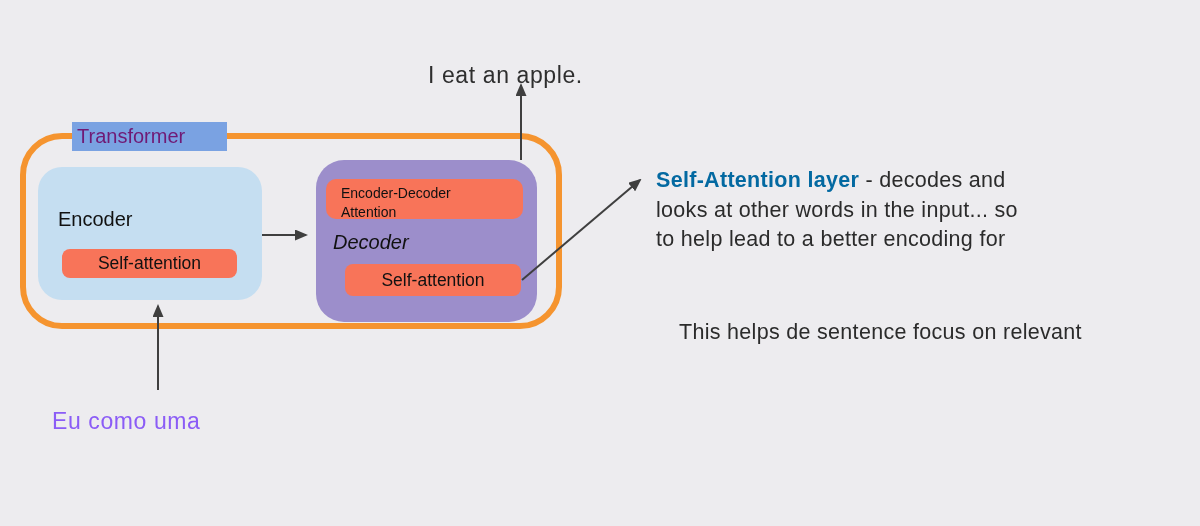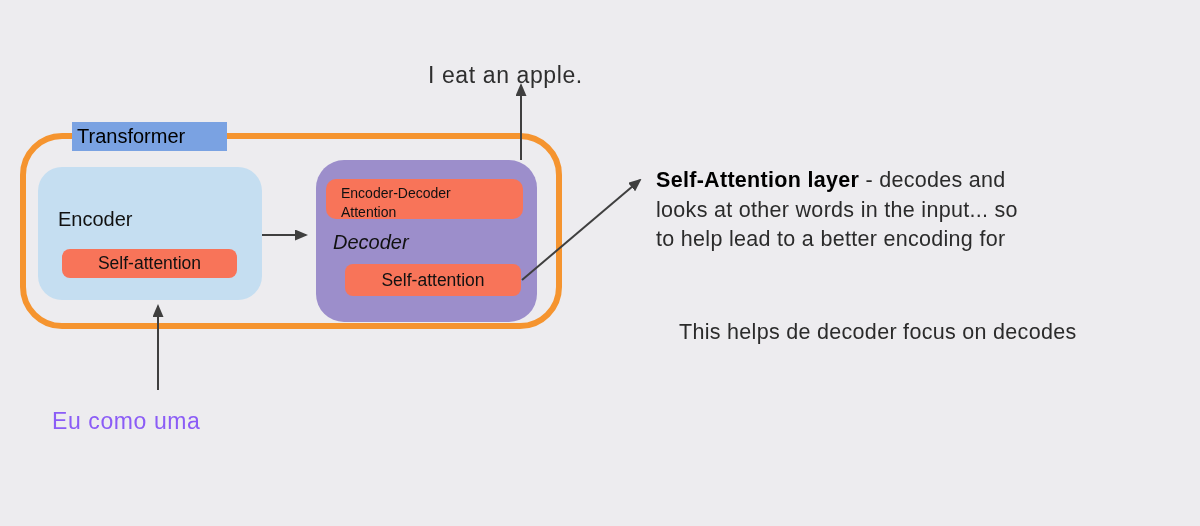--- a/index.html
+++ b/index.html
@@ -37,21 +37,21 @@
   }
 
   
   .transformer-label {
     left: 72px; top: 122px;
     width: 150px; height: 29px;
     background: #7aa2e2;
     font-size: 20px;
     line-height: 29px;
     padding-left: 5px;
-    color: #000000;
+    color: #701a75;
     white-space: nowrap;
     z-index: 3;
   }
 
   
   .encoder-box {
     left: 38px; top: 167px;
     width: 224px; height: 133px;
     background: #c5def1;
     border-radius: 24px;
@@ -121,21 +121,21 @@
 
   
   .annotation {
     left: 656px; top: 166px;
     font-size: 21.5px;
     line-height: 29.6px;
     letter-spacing: 0.3px;
     color: #2b2b2b;
     white-space: nowrap;
   }
-  .annotation .bold { font-weight: 700; color: #000000; }
+  .annotation .bold { font-weight: 700; color: #0369a1; }
 
   
   .note {
     left: 679px; top: 318px;
     font-size: 21.5px;
     line-height: 29.6px;
     letter-spacing: 0.3px;
     color: #2b2b2b;
     white-space: nowrap;
   }
@@ -179,21 +179,21 @@
 
   <div class="abs annotation">
     <div>
       <span class="bold">Self-Attention layer</span><span> - decodes and</span>
     </div>
     <div>looks at other words in the input... so</div>
     <div>to help lead to a better encoding for</div>
   </div>
 
   <div class="abs note">
-    <div>This helps de decoder focus on decodes</div>
+    <div>This helps de sentence focus on relevant</div>
   </div>
 
   <svg class="abs arrows" viewBox="0 0 1200 526" xmlns="http://www.w3.org/2000/svg">
     <defs>
       <marker id="ah" markerUnits="userSpaceOnUse" markerWidth="13" markerHeight="11" refX="11" refY="5.5" orient="auto">
         <path d="M0,0 L13,5.5 L0,11 z" fill="#3f3f3f"></path>
       </marker>
     </defs>
     <line x1="262" y1="235" x2="306" y2="235" stroke="#3f3f3f" stroke-width="2" marker-end="url(#ah)"></line>
     <line x1="158" y1="390" x2="158" y2="306" stroke="#3f3f3f" stroke-width="2" marker-end="url(#ah)"></line>

